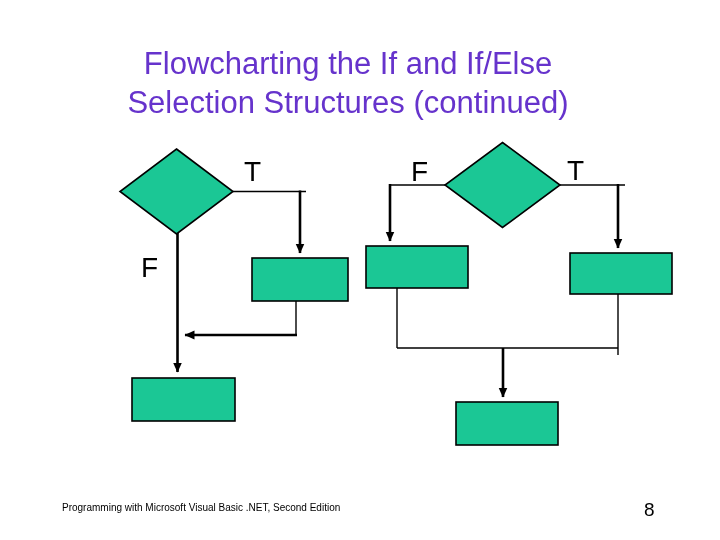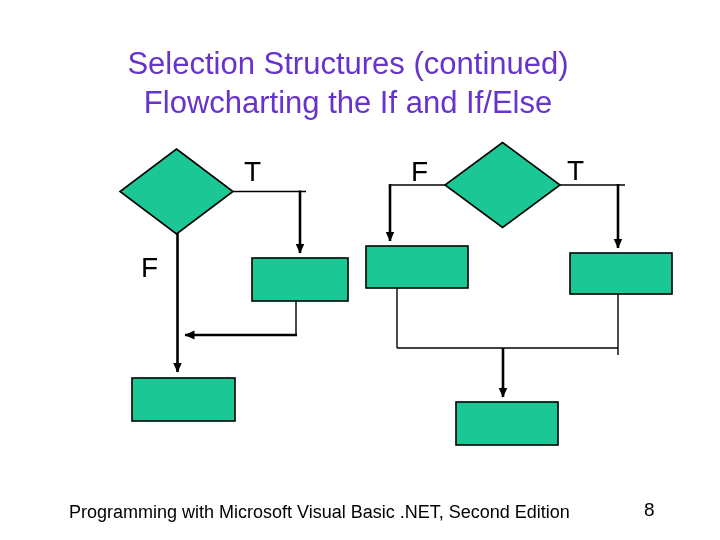--- a/index.html
+++ b/index.html
@@ -53,41 +53,41 @@
     stroke-width: 2.6;
     fill: none;
   }
   .branch-label {
     fill: var(--label-text, #000000);
     font-family: "Liberation Sans", sans-serif;
     font-size: 28px;
   }
   .footer-text {
     position: absolute;
-    left: 69px;
+    left: 62px;
     top: 502px;
-    font-size: 18px;
+    font-size: 10px;
     color: var(--label-text, #000000);
   }
   .page-number {
     position: absolute;
     left: 644px;
     top: 499px;
     font-size: 19px;
     color: var(--label-text, #000000);
   }
 </style>
 </head>
 <body>
 
 <div class="slide">
 
   <div class="slide-title">
+    <div>Flowcharting the If and If/Else</div>
     <div>Selection Structures (continued)</div>
-    <div>Flowcharting the If and If/Else</div>
   </div>
 
   <svg class="flowchart-canvas" viewBox="0 0 720 540" xmlns="http://www.w3.org/2000/svg">
     <defs>
       <marker id="arrowhead" markerUnits="userSpaceOnUse" markerWidth="11" markerHeight="10" refX="9.5" refY="4.5" orient="auto">
         <path d="M0,0 L10,4.5 L0,9 Z" fill="#000000"></path>
       </marker>
     </defs>
 
     <g>

